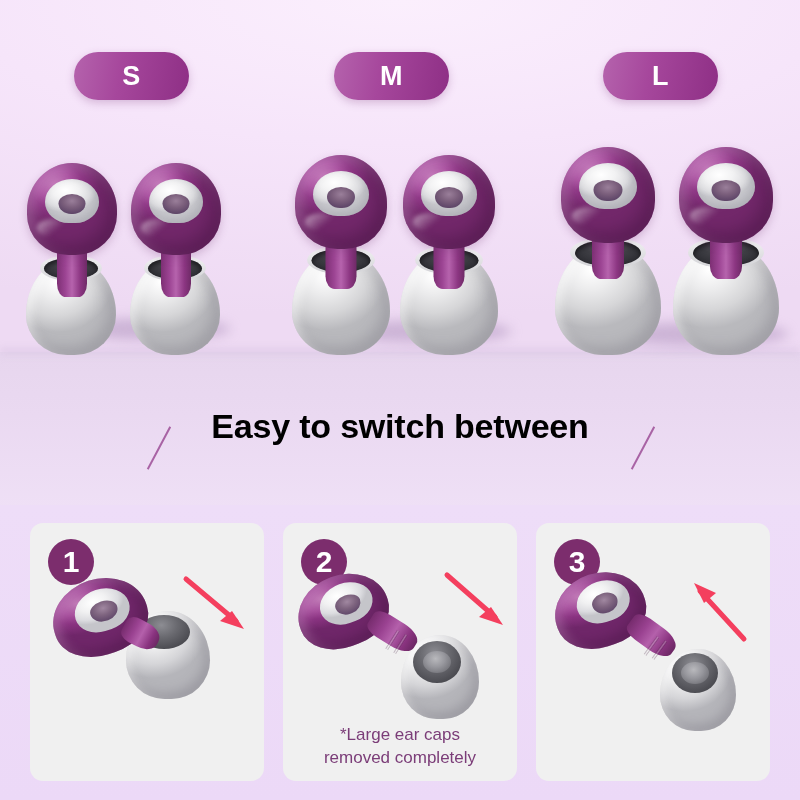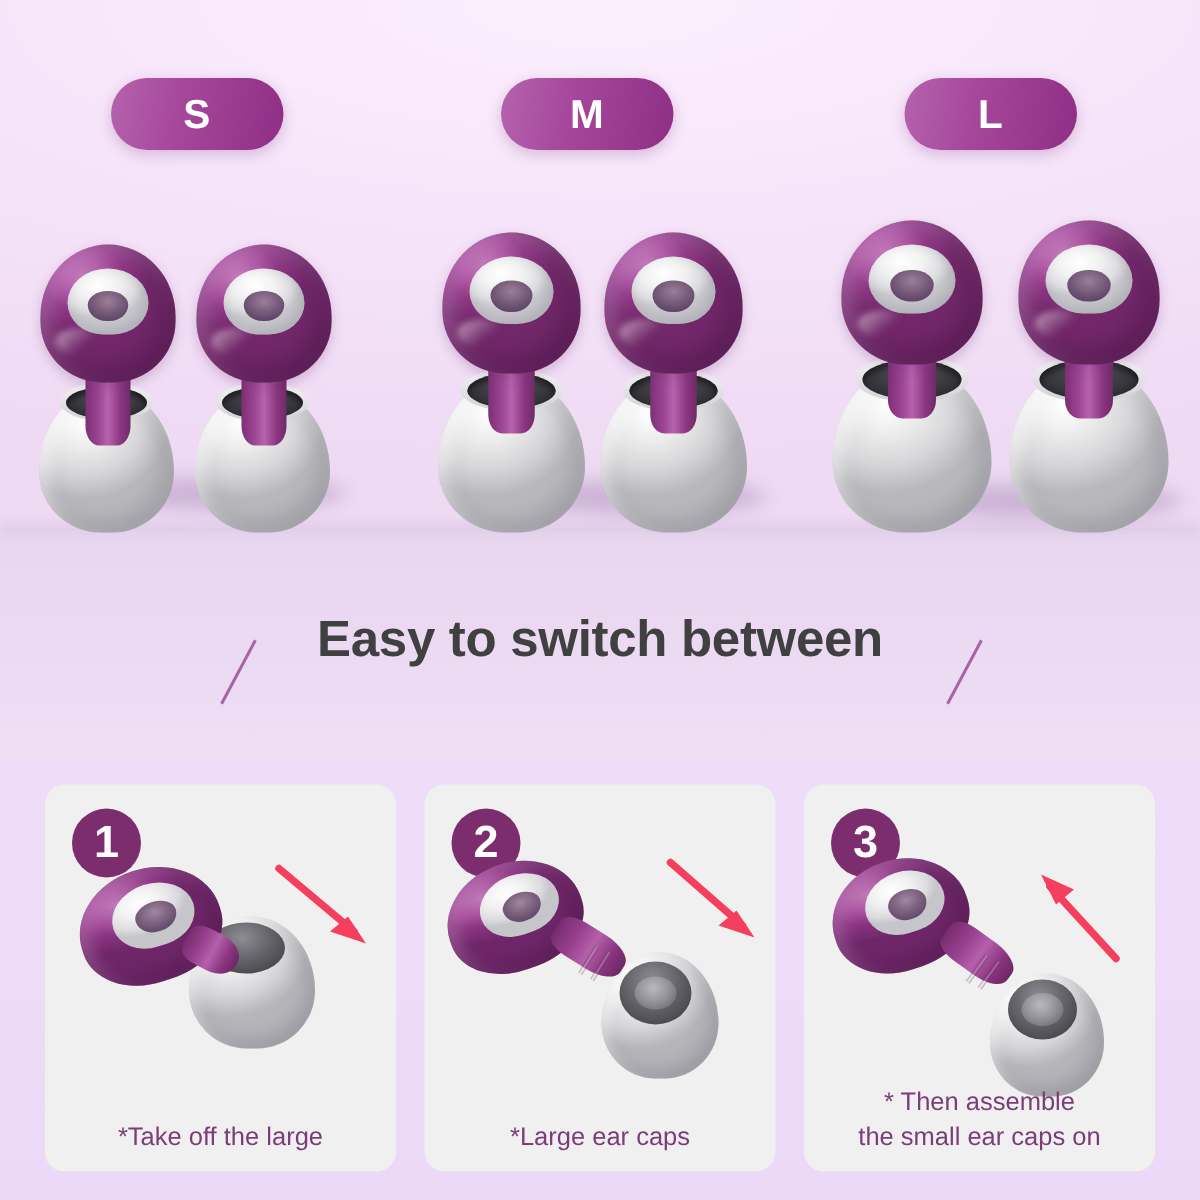--- a/index.html
+++ b/index.html
@@ -114,21 +114,21 @@
   }
   .gloss{
     position:absolute;border-radius:50%;
     background:linear-gradient(140deg,rgba(255,255,255,.55),rgba(255,255,255,0) 65%);
     filter:blur(2px);
   }
 
   
   .headline{
     position:absolute;left:0;top:405px;width:800px;text-align:center;
-    color:#404040;font-size:34px;font-weight:bold;line-height:1.28;
+    color:#000000;font-size:34px;font-weight:bold;line-height:1.28;
     letter-spacing:-.2px;
   }
   .headline .l2{display:block;}
   .slash{
     position:absolute;width:2px;height:48px;
     background:#9c4d96;transform:rotate(28deg);opacity:.85;
   }
   .slash.left{left:158px;top:424px;}
   .slash.right{left:642px;top:424px;}
 
@@ -332,21 +332,20 @@
         <div class="mini-head" style="left:22px;top:22px;width:96px;height:76px;transform:rotate(-18deg);"></div>
         <div class="mini-cavity" style="left:44px;top:32px;width:56px;height:42px;transform:rotate(-18deg);"></div>
         <div class="mini-cavity-hole" style="left:60px;top:44px;width:28px;height:20px;transform:rotate(-18deg);"></div>
         <div class="mini-stem" style="left:92px;top:64px;width:38px;height:26px;transform:rotate(28deg);border-radius:30% 45% 45% 30%;"></div>
         <svg class="arrow" style="left:150px;top:16px;" width="72" height="62" viewBox="0 0 72 62">
           <line x1="6" y1="6" x2="56" y2="48" stroke="#f43f5e" stroke-width="5" stroke-linecap="round"></line>
           <polygon points="64,56 40,48 52,38" fill="#f43f5e"></polygon>
         </svg>
       </div>
       <div class="caption">
-        <span>*Take off the large</span>
       </div>
     </div>
 
     <div class="card">
       <div class="num">
         <span>2</span>
       </div>
       <div class="art">
         <div class="mini-cap" style="left:118px;top:78px;width:78px;height:84px;"></div>
         <div class="mini-hole" style="left:130px;top:84px;width:48px;height:42px;"></div>
@@ -357,20 +356,21 @@
         <div class="mini-stem" style="left:84px;top:62px;width:52px;height:26px;transform:rotate(32deg);border-radius:28% 40% 40% 28%;"></div>
         <div class="ridge" style="left:108px;top:72px;width:3px;height:22px;transform:rotate(32deg);"></div>
         <div class="ridge" style="left:116px;top:76px;width:3px;height:22px;transform:rotate(32deg);"></div>
         <svg class="arrow" style="left:158px;top:12px;" width="70" height="62" viewBox="0 0 70 62">
           <line x1="6" y1="6" x2="54" y2="48" stroke="#f43f5e" stroke-width="5" stroke-linecap="round"></line>
           <polygon points="62,56 38,48 50,38" fill="#f43f5e"></polygon>
         </svg>
       </div>
       <div class="caption">
         <span>*Large ear caps</span>
+        <span class="c2">removed completely</span>
       </div>
     </div>
 
     <div class="card">
       <div class="num">
         <span>3</span>
       </div>
       <div class="art">
         <div class="mini-cap" style="left:124px;top:92px;width:76px;height:82px;"></div>
         <div class="mini-hole" style="left:136px;top:96px;width:46px;height:40px;"></div>
@@ -379,20 +379,16 @@
         <div class="mini-cavity" style="left:40px;top:24px;width:54px;height:41px;transform:rotate(-18deg);"></div>
         <div class="mini-cavity-hole" style="left:56px;top:36px;width:26px;height:20px;transform:rotate(-18deg);"></div>
         <div class="mini-stem" style="left:90px;top:66px;width:52px;height:26px;transform:rotate(36deg);border-radius:28% 40% 40% 28%;"></div>
         <div class="ridge" style="left:114px;top:78px;width:3px;height:22px;transform:rotate(36deg);"></div>
         <div class="ridge" style="left:122px;top:82px;width:3px;height:22px;transform:rotate(36deg);"></div>
         <svg class="arrow" style="left:150px;top:20px;" width="70" height="70" viewBox="0 0 70 70">
           <line x1="58" y1="62" x2="14" y2="14" stroke="#f43f5e" stroke-width="5" stroke-linecap="round"></line>
           <polygon points="8,6 30,16 18,26" fill="#f43f5e"></polygon>
         </svg>
       </div>
-      <div class="caption">
-        <span>* Then assemble</span>
-        <span class="c2">the small ear caps on</span>
-      </div>
     </div>
 
   </div>
 </div>
 
 </body></html>

